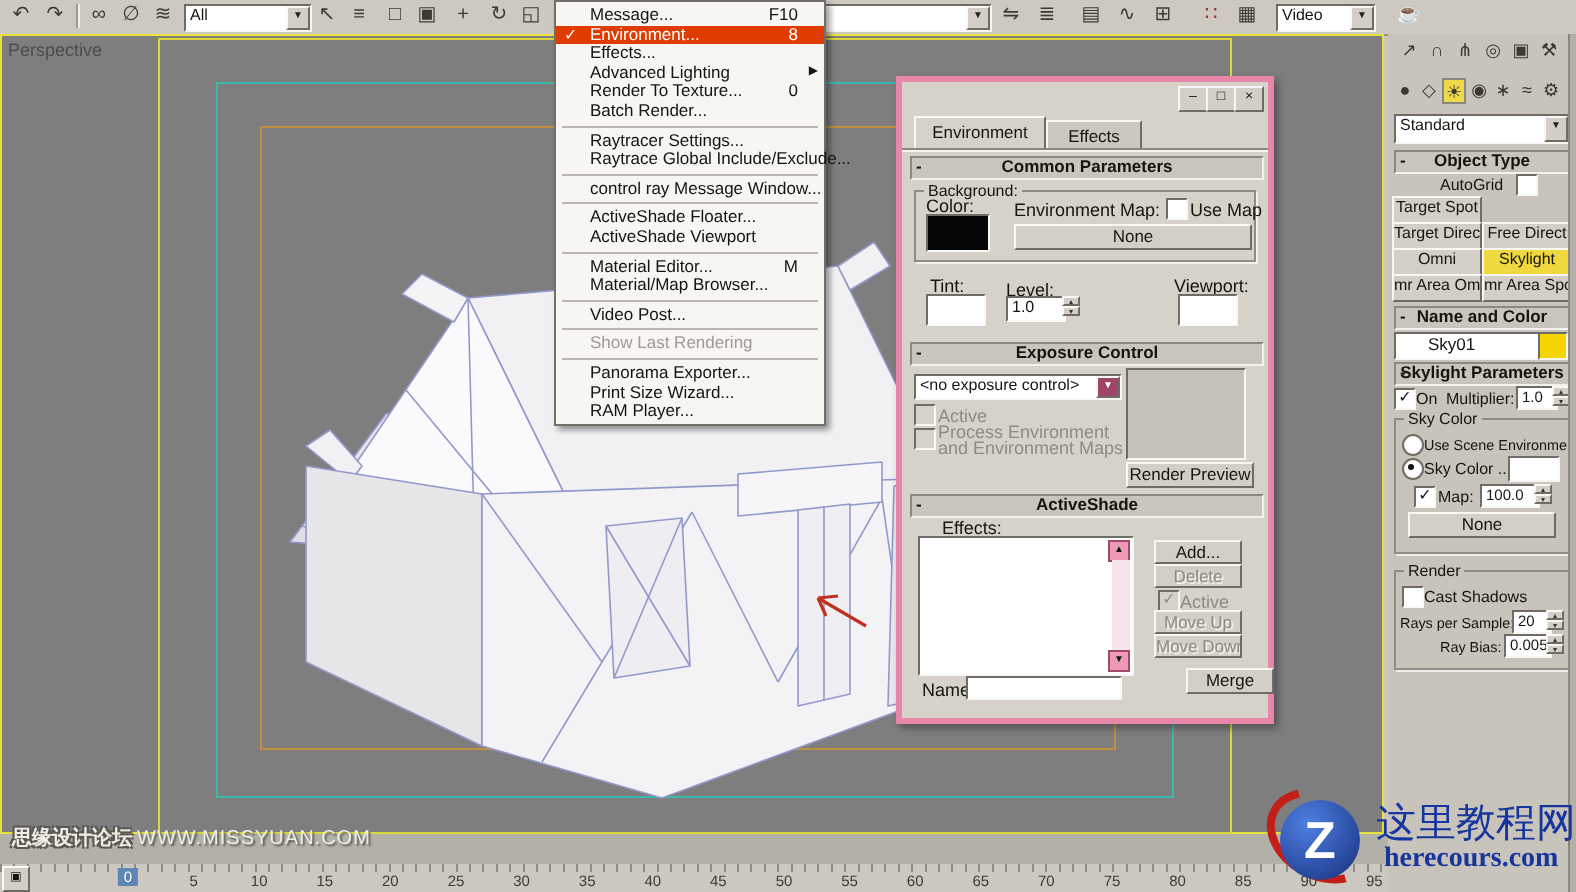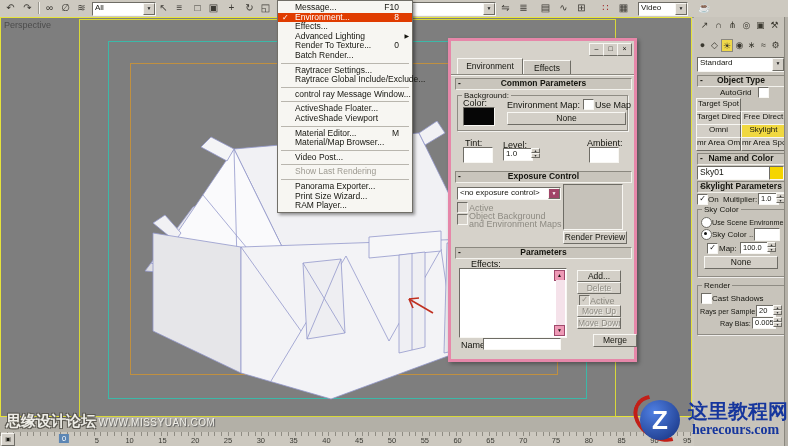--- a/index.html
+++ b/index.html
@@ -68,29 +68,29 @@
   .ci.hl{background:#efd84a;border:1px solid #8b887f;box-sizing:border-box}
   
   #strip{left:0;top:417px;width:694px;height:15px;background:#b3b0a7;border-bottom:1px solid #8b887f}
   #ruler{left:0;top:432px;width:694px;height:14px;background:#ccc8bf;
          background-image:repeating-linear-gradient(90deg,#8f8c83 0 1px,transparent 1px 6.7px);
          background-size:100% 4px;background-repeat:no-repeat}
   .tnum{position:absolute;top:4px;font-size:7.5px;color:#3b3b35;transform:translateX(-50%)}
   .tnum.cur{background:#5c86b4;color:#fff;padding:0 3px;top:2px}
   
   #wmleft{left:6px;top:412px;z-index:40;color:#eeede7;white-space:nowrap}
-  #wmleft .cjk{font-size:15px;font-weight:bold;text-shadow:1px 1px 0 #5a5850,-1px -1px 0 #5a5850,1px -1px 0 #5a5850,-1px 1px 0 #5a5850}
+  #wmleft .cjk{font-size:10px;font-weight:bold;text-shadow:1px 1px 0 #5a5850,-1px -1px 0 #5a5850,1px -1px 0 #5a5850,-1px 1px 0 #5a5850}
   #wmleft .url{font-size:10px;letter-spacing:.5px;text-shadow:1px 1px 1px #555}
   #wmright{left:632px;top:394px;width:156px;height:52px;z-index:40}
   .wball{left:8px;top:6px;width:40px;height:40px;border-radius:50%;
          background:radial-gradient(circle at 35% 30%,#4f7fe2,#142f7c);color:#fff;
          font-weight:bold;font-size:26px;line-height:40px;text-align:center}
   .wswoosh{left:0;top:2px;width:58px;height:44px;border:4px solid #c21f18;border-radius:50%;
            border-top-color:transparent;border-right-color:transparent;transform:rotate(28deg);box-sizing:border-box}
-  .wcjk{left:56px;top:4px;font-size:20px;font-weight:bold;color:#16369d;white-space:nowrap}
+  .wcjk{left:56px;top:4px;font-size:20px;font-weight:normal;color:#16369d;white-space:nowrap}
   .wurl{left:60px;top:28px;font-size:14px;font-weight:bold;color:#16369d;font-family:"Liberation Serif",serif}
 </style>
 </head>
 <body>
 
 <div id="toolbar" class="a">
   <span class="a ti" style="left:3px">↶</span>
   <span class="a ti" style="left:20px">↷</span>
   <span class="a tsep" style="left:38px"></span>
   <span class="a ti" style="left:42px">∞</span>
@@ -233,42 +233,42 @@
   <div class="a btn" style="left:56px;top:71px;width:117px;height:11px">None</div>
 
   <span class="a lab" style="left:14px;top:97px">Tint:</span>
   <div class="a sunk" style="left:12px;top:106px;width:28px;height:14px"></div>
   <span class="a lab" style="left:52px;top:99px">Level:</span>
   <div class="a sunk" style="left:52px;top:107px;width:26px;height:11px;font-size:8px;line-height:10px;padding-left:2px">1.0</div>
   <div class="a spin" style="left:80px;top:107px">
         <div>▴</div>
         <div>▾</div>
       </div>
-  <span class="a lab" style="left:136px;top:97px">Ambient:</span>
+  <span class="a lab" style="left:136px;top:97px">Viewport:</span>
   <div class="a sunk" style="left:138px;top:106px;width:28px;height:14px"></div>
 
   <div class="a rollhead" style="left:4px;top:130px;width:175px;height:10px">
     <span class="minus">-</span>
     <span>Exposure Control</span>
   </div>
   <div class="a ddl" style="left:6px;top:146px;width:100px;height:11px">
     <span>&lt;no exposure control&gt;</span>
     <span class="arr" style="background:#a04468;color:#fff">▼</span>
   </div>
   <div class="a sunk" style="left:112px;top:143px;width:58px;height:44px;background:#c6c2ba"></div>
   <div class="a cb dis" style="left:6px;top:161px"></div>
   <span class="a lab" style="left:18px;top:162px;color:#8e8b83">Active</span>
   <div class="a cb dis" style="left:6px;top:173px"></div>
-  <span class="a lab" style="left:18px;top:170px;color:#8e8b83">Object Background</span>
+  <span class="a lab" style="left:18px;top:170px;color:#8e8b83">Process Environment</span>
   <span class="a lab" style="left:18px;top:178px;color:#8e8b83">and Environment Maps</span>
   <div class="a btn" style="left:112px;top:190px;width:62px;height:11px">Render Preview</div>
 
   <div class="a rollhead" style="left:4px;top:206px;width:175px;height:10px">
     <span class="minus">-</span>
-    <span>Parameters</span>
+    <span>ActiveShade</span>
   </div>
   <span class="a lab" style="left:20px;top:218px">Effects:</span>
   <div class="a sunk" style="left:8px;top:227px;width:106px;height:68px">
     <div class="a" style="right:1px;top:1px;width:9px;height:9px;background:#ee9ab6;border:1px solid #a0496c;font-size:5px;line-height:8px;text-align:center">▲</div>
     <div class="a" style="right:1px;top:11px;bottom:11px;width:9px;background:#f5e2ea"></div>
     <div class="a" style="right:1px;bottom:1px;width:9px;height:9px;background:#ee9ab6;border:1px solid #a0496c;font-size:5px;line-height:8px;text-align:center">▼</div>
   </div>
   <div class="a btn" style="left:126px;top:229px;width:42px;height:10px">Add...</div>
   <div class="a btn dis" style="left:126px;top:241px;width:42px;height:10px">Delete</div>
   <div class="a cb dis" style="left:128px;top:254px">✓</div>
@@ -315,21 +315,21 @@
   <div class="a btn" style="left:47px;top:94px;width:43px;height:12px;font-size:8px">Free Direct</div>
   <div class="a btn" style="left:2px;top:107px;width:43px;height:12px;font-size:8px">Omni</div>
   <div class="a btn active" style="left:47px;top:107px;width:43px;height:12px;font-size:8px">Skylight</div>
   <div class="a btn" style="left:2px;top:120px;width:43px;height:12px;font-size:8px">mr Area Omni</div>
   <div class="a btn" style="left:47px;top:120px;width:43px;height:12px;font-size:8px">mr Area Spot</div>
 
   <div class="a rollhead" style="left:3px;top:136px;width:86px;height:10px">
     <span class="minus">-</span>
     <span>Name and Color</span>
   </div>
-  <div class="a sunk" style="left:3px;top:149px;width:69px;height:12px;font-size:8.5px;line-height:11px;padding-left:2px">Sky01</div>
+  <div class="a sunk" style="left:3px;top:149px;width:69px;height:12px;font-size:8.5px;line-height:11px;padding-left:16px">Sky01</div>
   <div class="a sunk" style="left:75px;top:149px;width:13px;height:12px;background:#f5d500"></div>
 
   <div class="a rollhead" style="left:3px;top:164px;width:86px;height:10px">
     <span class="minus">-</span>
     <span>Skylight Parameters</span>
   </div>
   <div class="a cb" style="left:3px;top:177px">✓</div>
   <span class="a lab pl" style="left:14px;top:178px">On</span>
   <span class="a lab pl" style="left:29px;top:178px">Multiplier:</span>
   <div class="a sunk" style="left:64px;top:176px;width:17px;height:10px;font-size:7.5px;line-height:9px;padding-left:2px">1.0</div>

